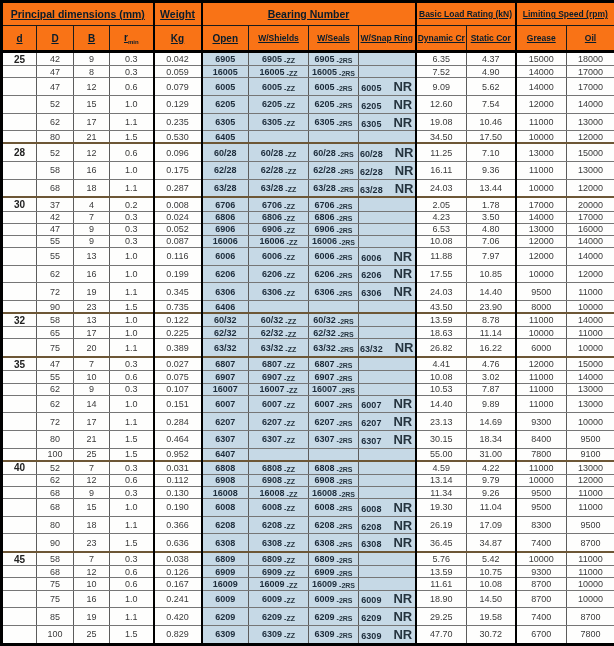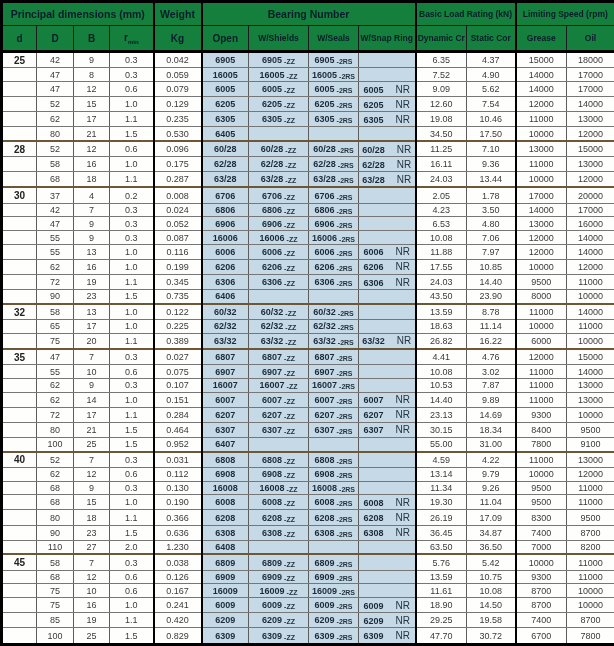--- a/index.html
+++ b/index.html
@@ -1,30 +1,30 @@
 <!DOCTYPE html>
 <html><head>
 <meta charset="utf-8">
 <style>
   html,body{margin:0;padding:0;background:#fff;}
   body{width:614px;height:646px;font-family:"Liberation Sans","DejaVu Sans",sans-serif;}
   table{width:614px;height:646px;border-collapse:collapse;table-layout:fixed;border:3px solid #000;}
   th,td{padding:0;margin:0;overflow:hidden;white-space:nowrap;text-align:center;vertical-align:middle;}
-  thead th{background:#15803d;color:#091c2b;font-weight:bold;border:1px solid #1c1c1c;}
+  thead th{background:#f97316;color:#091c2b;font-weight:bold;border:1px solid #1c1c1c;text-decoration:underline;}
   thead{border-bottom:3px solid #000;}
   .h1{font-size:10.5px;height:22px;}
   .h2{font-size:10px;height:24px;}
   .h2s{font-size:8.5px;}
   sub{font-size:6px;}
   td{font-size:9px;color:#3a3a3a;background:#fefefd;border-top:1px solid #767676;border-bottom:1px solid #767676;border-left:1px solid #5c5c5c;border-right:1px solid #5c5c5c;}
   td.cb{background:#c6d9e6;}
   .bl{border-left:2px solid #000 !important;}
   .bnum{font-weight:bold;color:#1c2b3a;font-size:9px;}
   .sz{font-size:7px;font-weight:bold;color:#25343f;margin-left:2px;vertical-align:-1px;}
-  .sn{font-size:10px;font-weight:normal;color:#25343f;margin-left:12px;}
+  .sn{font-size:13px;font-weight:bold;color:#25343f;margin-left:12px;}
   .dcell{font-weight:bold;font-size:10px;color:#222;}
   tr.gs td{border-top:2px solid #6d5736;}
 </style>
 </head>
 <body>
 
 <table>
   <colgroup>
     <col style="width:35px">
       <col style="width:37px">
@@ -553,35 +553,20 @@
         <td class="bl">0.636</td>
         <td class="cb bl"><span class="bnum">6308</span></td>
         <td class="cb"><span class="bnum">6308</span><span class="sz">-ZZ</span></td>
         <td class="cb"><span class="bnum">6308</span><span class="sz">-2RS</span></td>
         <td class="cb"><span class="bnum">6308</span><span class="sn">NR</span></td>
         <td class="bl">36.45</td>
         <td>34.87</td>
         <td class="bl">7400</td>
         <td>8700</td>
       </tr>
-      <tr>
-        <td class="dcell"></td>
-        <td>110</td>
-        <td>27</td>
-        <td>2.0</td>
-        <td class="bl">1.230</td>
-        <td class="cb bl"><span class="bnum">6408</span></td>
-        <td class="cb"></td>
-        <td class="cb"></td>
-        <td class="cb"></td>
-        <td class="bl">63.50</td>
-        <td>36.50</td>
-        <td class="bl">7000</td>
-        <td>8200</td>
-      </tr>
       <tr class="gs">
         <td class="dcell">45</td>
         <td>58</td>
         <td>7</td>
         <td>0.3</td>
         <td class="bl">0.038</td>
         <td class="cb bl"><span class="bnum">6809</span></td>
         <td class="cb"><span class="bnum">6809</span><span class="sz">-ZZ</span></td>
         <td class="cb"><span class="bnum">6809</span><span class="sz">-2RS</span></td>
         <td class="cb"></td>

